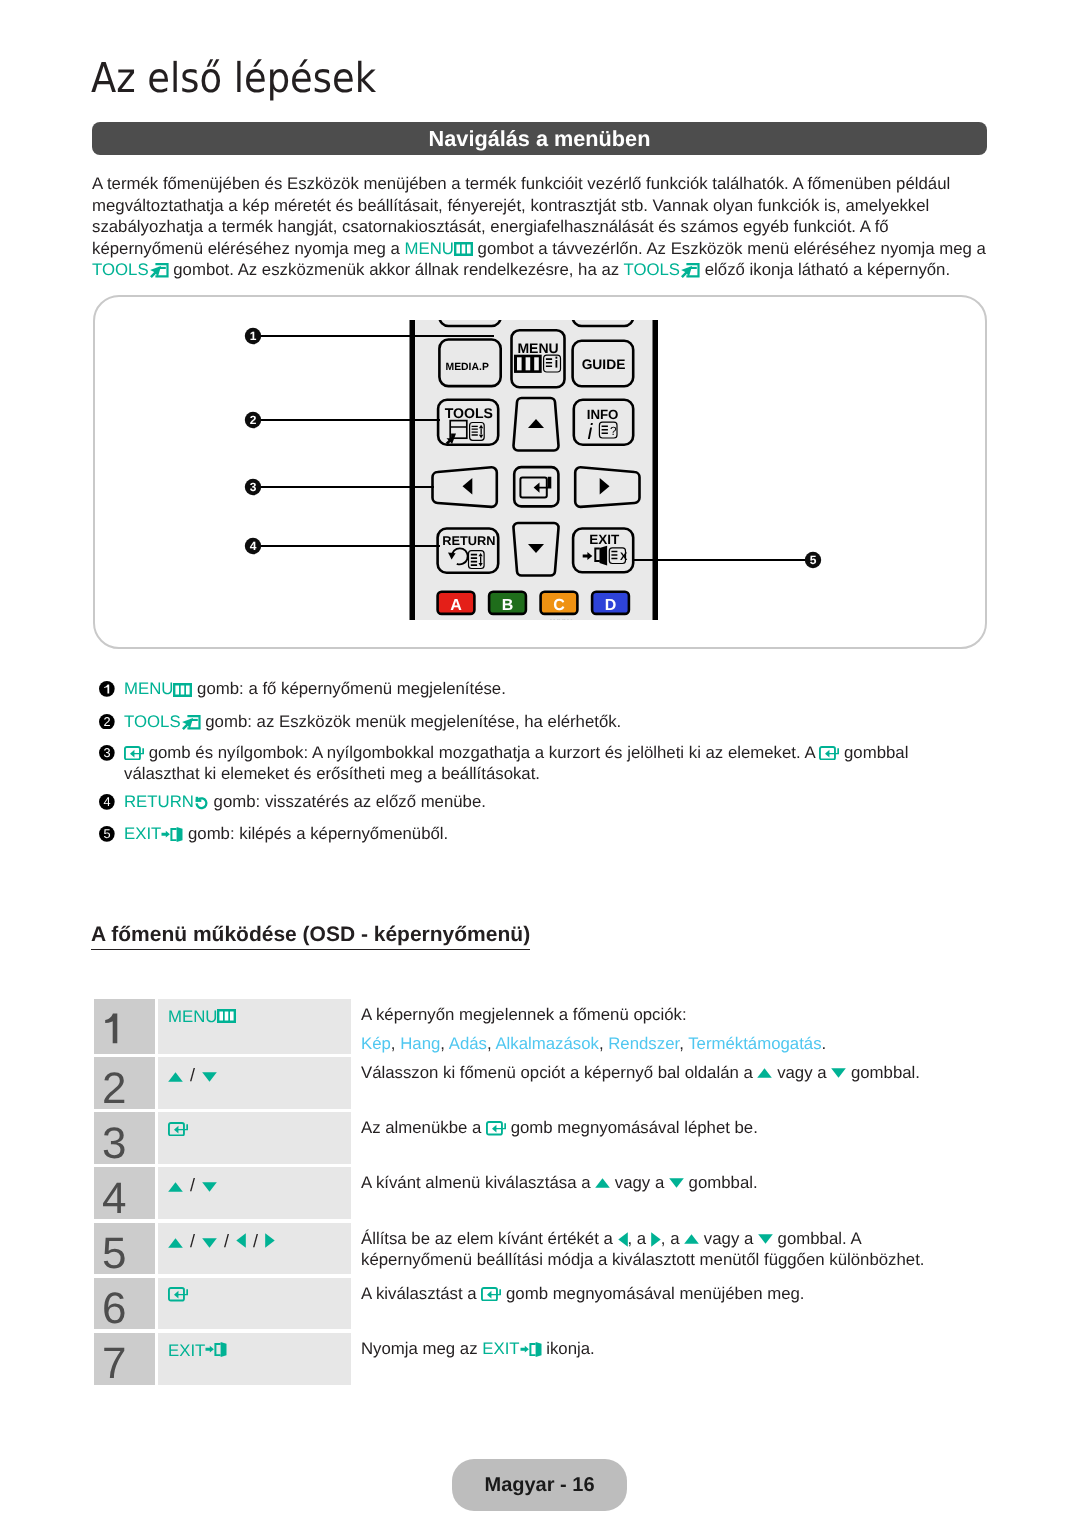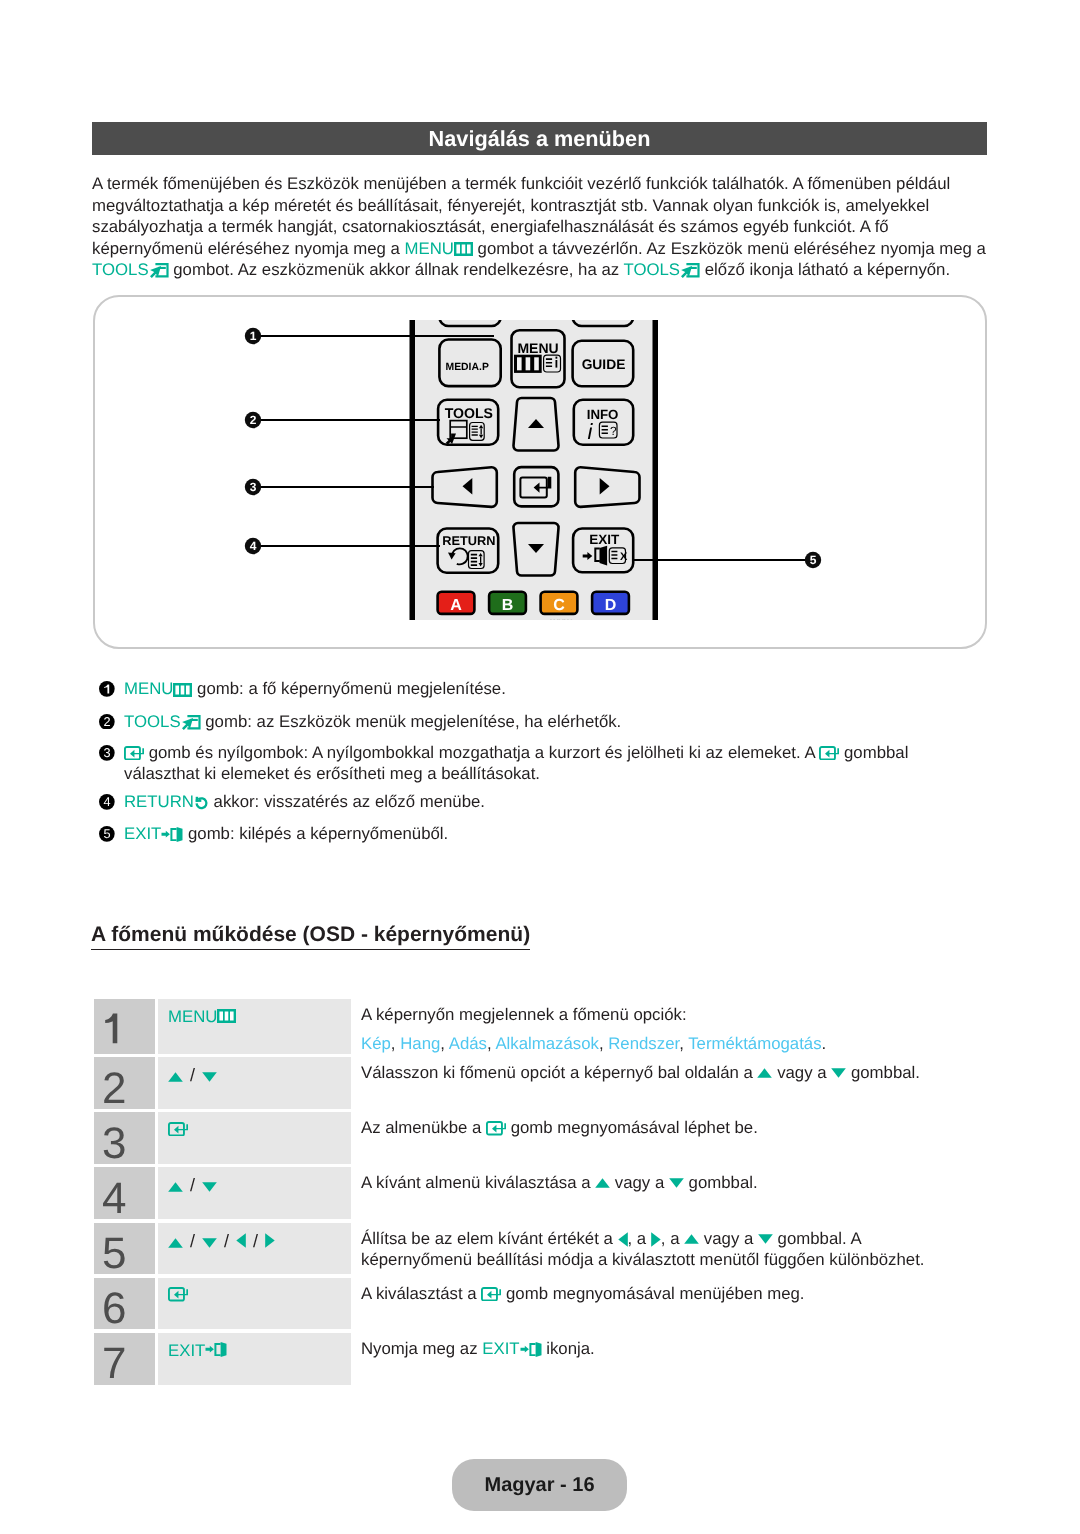--- a/index.html
+++ b/index.html
@@ -9,21 +9,21 @@
   .page{position:absolute;left:0;top:0;width:1080px;height:1534px;}
 
   
   #page-title{position:absolute;left:91px;top:56px;
       font-family:"DejaVu Sans Condensed","DejaVu Sans",sans-serif;font-weight:200;
       font-size:41px;line-height:44px;color:#231f20;white-space:nowrap;}
 
   
   #section-bar{position:absolute;left:92px;top:122px;width:895px;height:33px;
       background:#4d4d4d;color:#ffffff;font-size:21.7px;font-weight:bold;
-      display:flex;align-items:center;justify-content:center;}
+      display:flex;align-items:center;justify-content:center;border-radius:8px;}
 
   
   .para{font-size:16.8px;line-height:21.5px;color:#231f20;}
   .teal{color:#00b294;}
   .cyan{color:#4fc7f0;}
 
   
   .ic{display:inline-block;color:#00b294;vertical-align:-2px;}
   .ic-menu{width:19px;height:14px;vertical-align:-2.5px;}
   .ic-tools{width:20px;height:17px;vertical-align:-4px;}
@@ -78,20 +78,21 @@
 
   
   #footer{position:absolute;left:452px;top:1459px;width:175px;height:52px;background:#bdbdbd;
       border-radius:22px;display:flex;align-items:center;justify-content:center;
       font-size:20px;font-weight:bold;color:#1a1a1a;}
 </style>
 </head>
 <body>
 
 <div class="page">
+  <div id="page-title">Az első lépések</div>
   <div id="section-bar">Navigálás a menüben</div>
   <div id="intro" class="para"><span>A termék főmenüjében és Eszközök menüjében a termék funkcióit vezérlő funkciók találhatók. A főmenüben például megváltoztathatja a kép méretét és beállításait, fényerejét, kontrasztját stb. Vannak olyan funkciók is, amelyekkel szabályozhatja a termék hangját, csatornakiosztását, energiafelhasználását és számos egyéb funkciót. A fő képernyőmenü eléréséhez nyomja meg a </span><span class="teal">MENU</span><svg class="ic ic-menu" viewBox="0 0 19 14">
         <path fill="currentColor" d="M0 0h19v14H0z"></path>
         <path fill="#fff" d="M2.4 2.6h3.6v8.8H2.4zM7.7 2.6h3.6v8.8H7.7zM13.0 2.6h3.6v8.8h-3.6z"></path>
       </svg><span> gombot a távvezérlőn. Az Eszközök menü eléréséhez nyomja meg a </span><span class="teal">TOOLS</span><svg class="ic ic-tools" viewBox="0 0 20 17">
         <g fill="currentColor">
           <path d="M6.4 1h13.2v14.4H6.4v-2.2h11V3.2h-11z"></path>
           <path d="M9.1 4.9h7.7v2.1H9.1z"></path>
           <path d="M12.1 3.9 1.1 8.1 5.2 9.9 1.0 14.2 2.8 15.9 7.0 11.7 8.7 15.6z"></path>
         </g>
@@ -249,21 +250,21 @@
           <rect x="0.85" y="0.85" width="13.5" height="11.3" rx="1.7" fill="none" stroke="currentColor" stroke-width="1.7"></rect>
           <path fill="currentColor" d="M16.5 2.0h1.5v5.5H9.4v2.9L5.4 6.85 9.4 3.4v2.9h7.1z"></path>
         </svg><span> gombbal választhat ki elemeket és erősítheti meg a beállításokat.</span></div>
       <div class="bullet"><svg class="bnum" viewBox="0 0 16 16">
           <circle cx="8" cy="8" r="8" fill="#000"></circle>
           <text x="8.1" y="12.7" font-family="Liberation Sans, sans-serif" font-size="13" font-weight="400" fill="#fff" text-anchor="middle">4</text>
         </svg><span class="teal">RETURN</span><svg class="ic ic-return" viewBox="0 0 15 14">
           <path d="M2.6 7.4a4.9 4.9 0 1 0 1.8 -4.0" fill="none" stroke="currentColor" stroke-width="2.3"></path>
           <path fill="currentColor" d="M1.7 0.8h2.5v5.1H1.7z"></path>
           <path fill="currentColor" d="M1.7 3.4h5.6v2.5H1.7z"></path>
-        </svg><span> akkor: visszatérés az előző menübe.</span></div>
+        </svg><span> gomb: visszatérés az előző menübe.</span></div>
       <div class="bullet"><svg class="bnum" viewBox="0 0 16 16">
           <circle cx="8" cy="8" r="8" fill="#000"></circle>
           <text x="8.1" y="12.7" font-family="Liberation Sans, sans-serif" font-size="13" font-weight="400" fill="#fff" text-anchor="middle">5</text>
         </svg><span class="teal">EXIT</span><svg class="ic ic-exit" viewBox="0 0 22 15">
           <g fill="currentColor">
             <path d="M0.5 5.7h4.3V3.8l4.1 3.4-4.1 3.4V8.7H0.5z"></path>
             <path d="M9.4 1.1h6.2v1.8h-4.2v9.4h4.2v1.8H9.4z"></path>
             <path d="M15.6 0 21.5 1.8v11.5L15.6 15z"></path>
           </g>
         </svg><span> gomb: kilépés a képernyőmenüből.</span></div>

